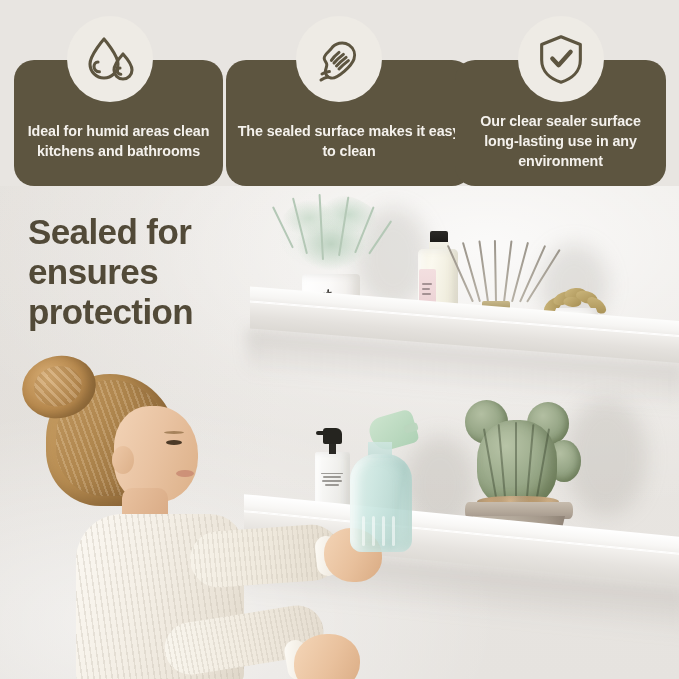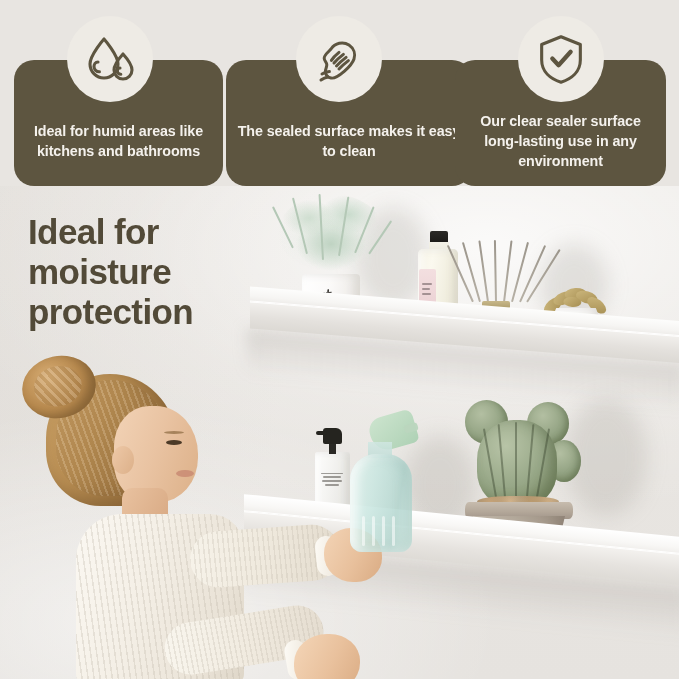--- a/index.html
+++ b/index.html
@@ -588,26 +588,26 @@
       <div class="neck"></div>
       <div class="body">
         <div class="ridge"></div>
         <div class="ridge" style="left:22px;"></div>
         <div class="ridge" style="left:32px;"></div>
         <div class="ridge" style="left:42px;"></div>
       </div>
     </div>
   </div>
 
-  <div class="headline">Ideal for moisture protection</div>
+  <div class="headline">Sealed for ensures protection</div>
 
   <div class="cards">
 
     <div class="card c1">
-      <div class="ctext">Ideal for humid areas like kitchens and bathrooms</div>
+      <div class="ctext">Ideal for humid areas clean kitchens and bathrooms</div>
     </div>
     <div class="card c2">
       <div class="ctext">The sealed surface makes it easy to clean</div>
     </div>
     <div class="card c3">
       <div class="ctext">Our clear sealer surface long-lasting use in any environment</div>
     </div>
 
     <div class="iconwrap i1">
       <svg width="60" height="60" viewBox="0 0 60 60" fill="none" stroke="#5d5540" stroke-width="3.1" stroke-linecap="round" stroke-linejoin="round">

